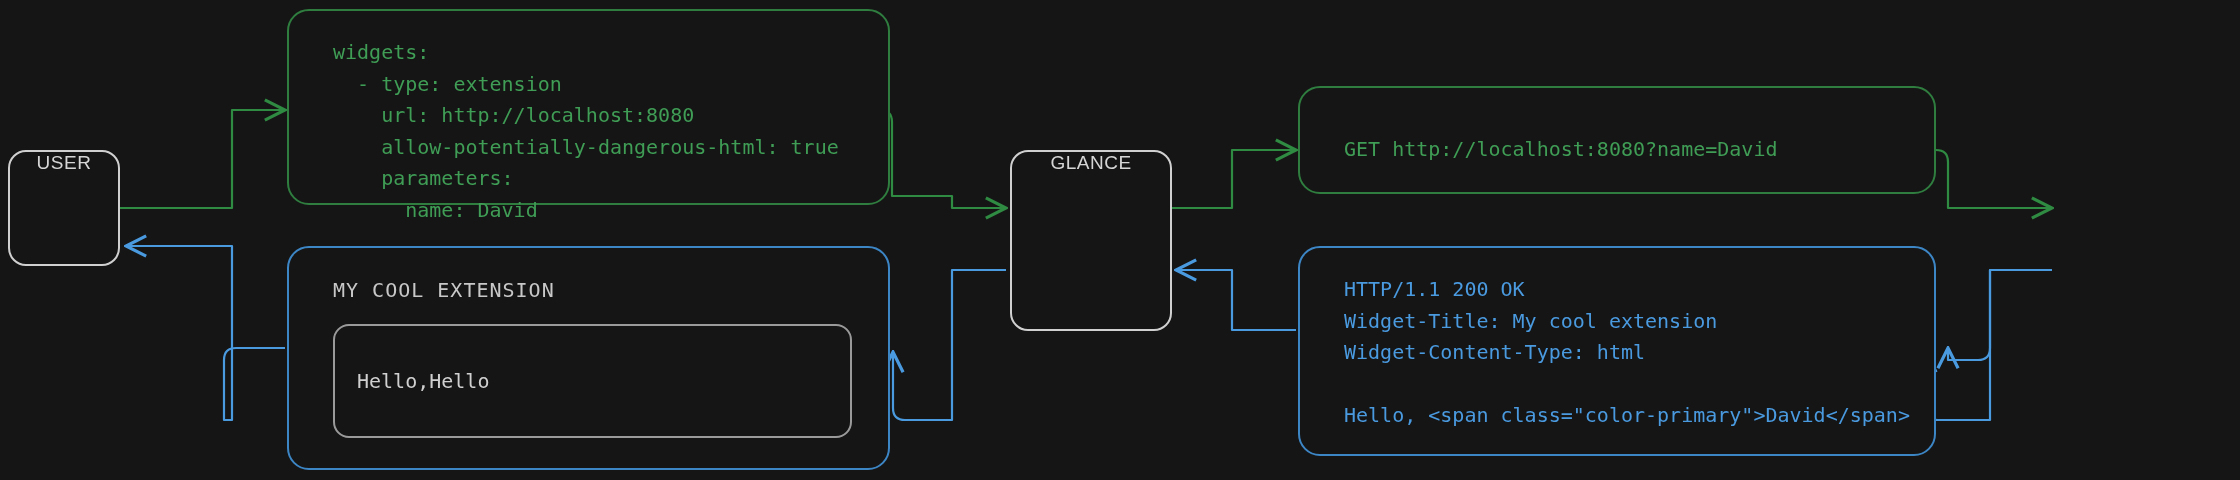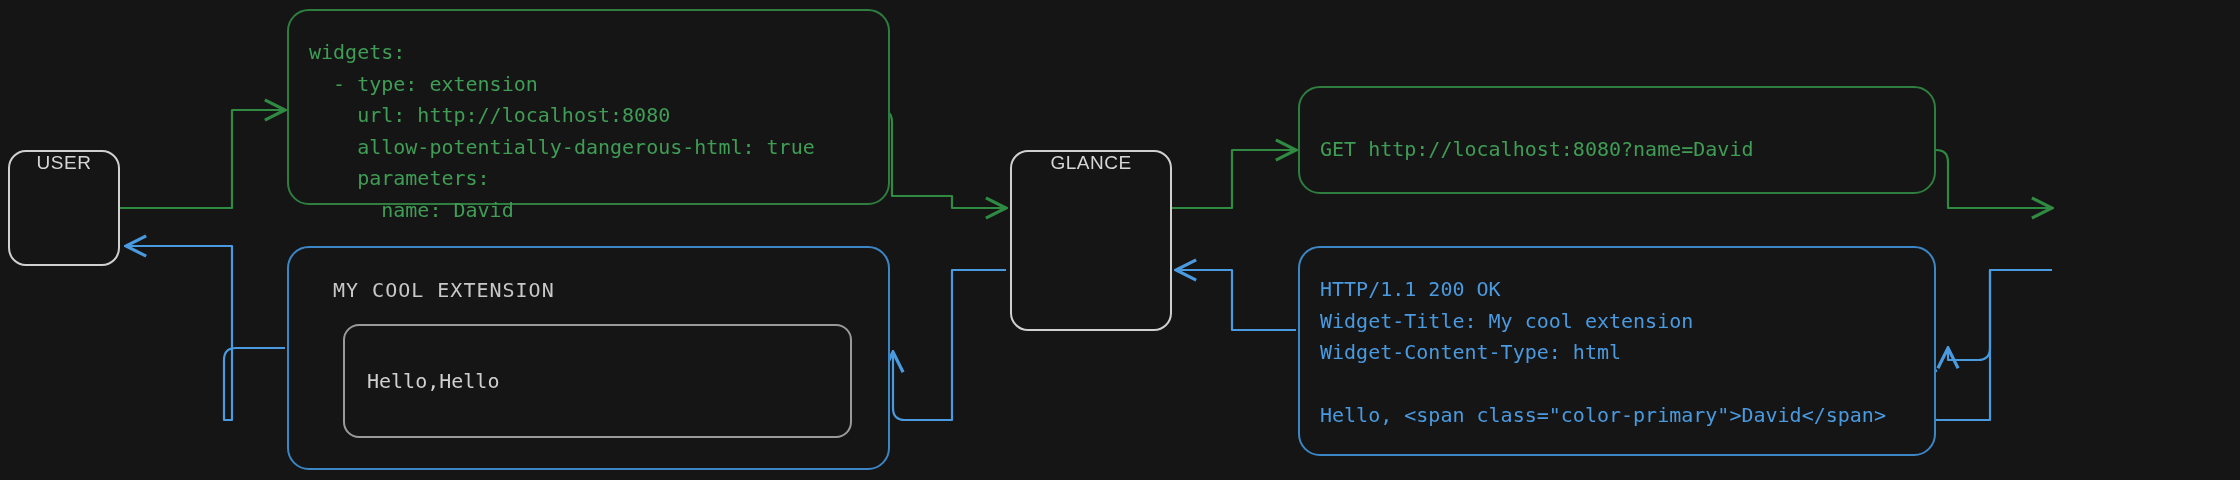--- a/index.html
+++ b/index.html
@@ -46,21 +46,21 @@
     font-size: 18px;
   }
 
   
   .codebox {
     position: absolute;
     box-sizing: border-box;
     border-radius: 22px;
     background: #151515;
     z-index: 3;
-    padding: 26px 20px;
+    padding: 26px 44px;
   }
   .codebox.green { border: 2px solid #2f7d3f; }
   .codebox.blue  { border: 2px solid #3d86c6; }
 
   .codebox pre {
     margin: 0;
     font-family: "DejaVu Sans Mono", "Liberation Mono", monospace;
     font-size: 20px;
     line-height: 1.58;
     white-space: pre;
@@ -70,21 +70,21 @@
 
   
   .widget-title {
     font-family: "DejaVu Sans Mono", "Liberation Mono", monospace;
     font-size: 20px;
     color: #c8c8c8;
     letter-spacing: 1px;
     margin: 4px 0 0 14px;
   }
   .widget-card {
-    margin: 22px 6px 0 24px;
+    margin: 22px 6px 0 14px;
     border: 2px solid #9a9a9a;
     border-radius: 16px;
     padding: 26px 22px;
     min-height: 58px;
     display: flex;
     align-items: center;
   }
   .widget-card .line {
     font-family: "DejaVu Sans Mono", "Liberation Mono", monospace;
     font-size: 20px;

